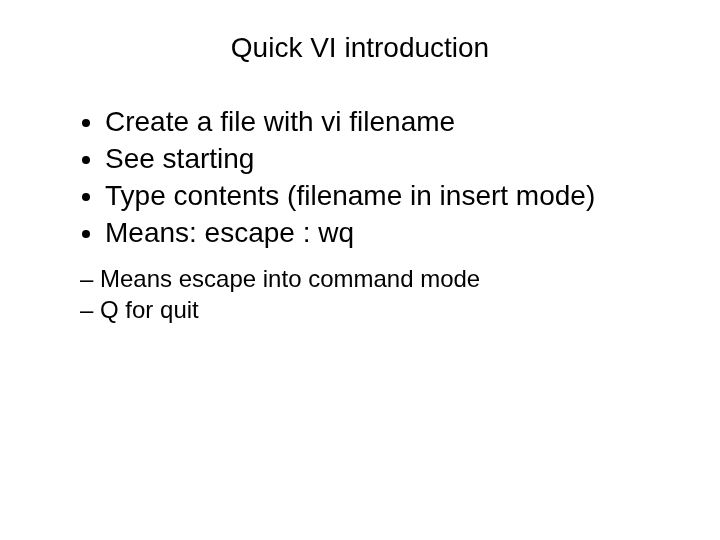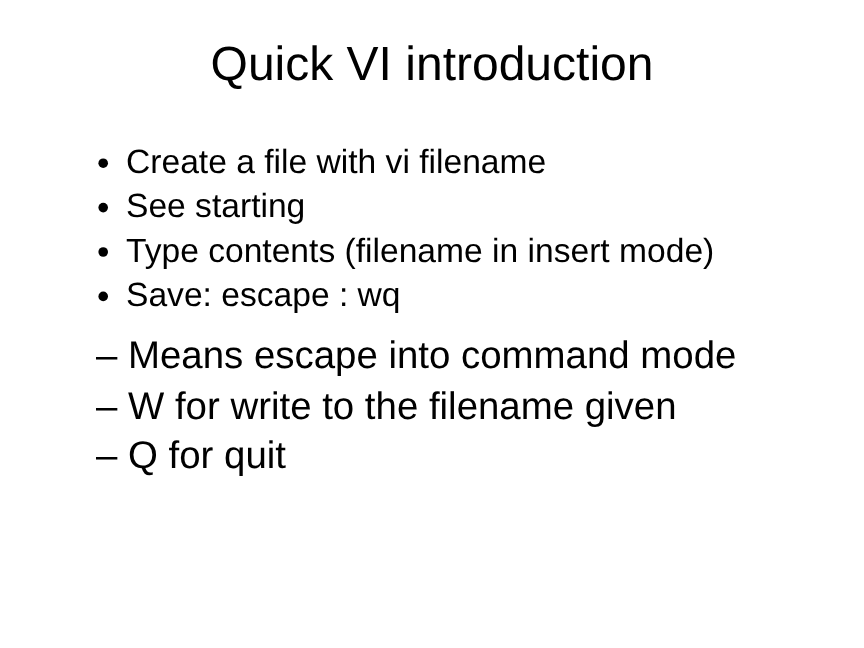--- a/index.html
+++ b/index.html
@@ -12,55 +12,54 @@
     color: #000000;
   }
   .slide {
     box-sizing: border-box;
     width: 720px;
     height: 540px;
     padding: 20px 40px 40px 40px;
   }
   .title {
     text-align: center;
-    font-size: 40px;
+    font-size: 28px;
     font-weight: normal;
     margin-top: 12px;
     margin-bottom: 40px;
   }
   ul.main {
     list-style-type: disc;
     font-size: 28px;
     margin: 13px;
     padding-left: 52px;
     line-height: 1.25;
   }
   ul.main > li {
     margin-bottom: 2px;
   }
   ul.sub {
     list-style: none;
-    font-size: 32px;
+    font-size: 24px;
     margin: 12px 0 0 0;
     padding-left: 40px;
     line-height: 1.3;
   }
   ul.sub > li::before {
     content: "– ";
   }
 </style>
 </head>
 <body>
 
 <div class="slide">
   <div class="title">Quick VI introduction</div>
   <ul class="main">
     <li>Create a file with vi filename</li>
     <li>See starting</li>
     <li>Type contents (filename in insert mode)</li>
-    <li>Save: escape : wq</li>
+    <li>Means: escape : wq</li>
   </ul>
   <ul class="sub">
     <li>Means escape into command mode</li>
-    <li>W for write to the filename given</li>
     <li>Q for quit</li>
   </ul>
 </div>
 
 </body></html>

